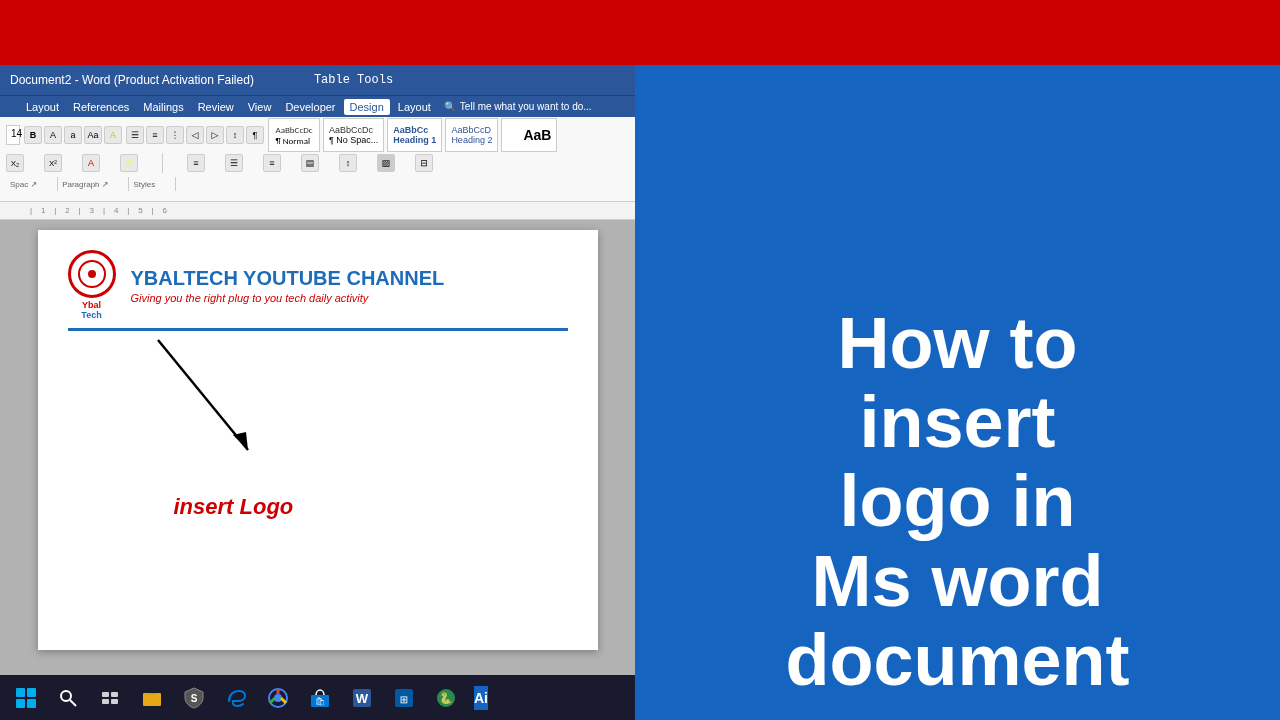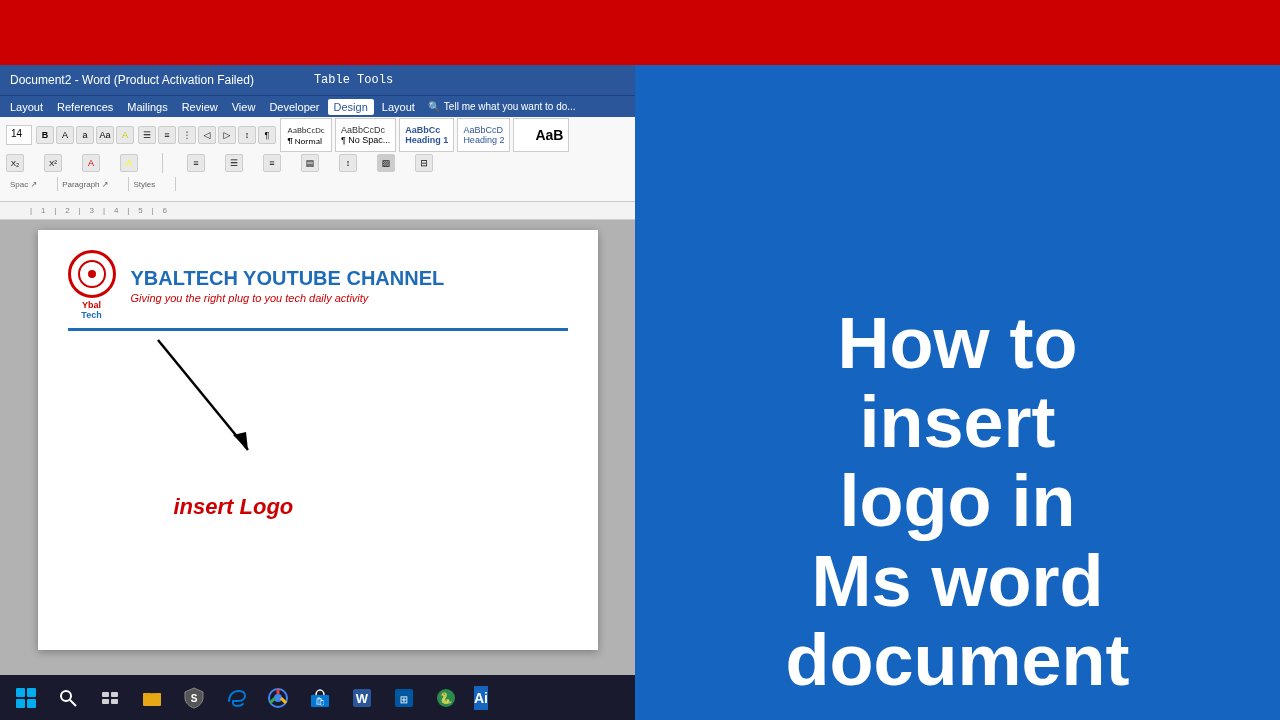--- a/index.html
+++ b/index.html
@@ -49,21 +49,21 @@
       margin-left: 40px;
       font-family: Liberation Mono, monospace;
     }
 
     
     .word-menu-bar {
       background: #2b579a;
       height: 22px;
       display: flex;
       align-items: center;
-      padding: 0 4px;
+      padding: 0 20px;
       gap: 2px;
       border-top: 1px solid #1e4080;
     }
     .menu-item {
       color: white;
       font-size: 11px;
       padding: 2px 6px;
       cursor: pointer;
       border-radius: 2px;
     }
@@ -86,21 +86,21 @@
       display: flex;
       align-items: center;
       gap: 4px;
       height: 28px;
     }
     .ribbon-font-box {
       border: 1px solid #ccc;
       background: white;
       padding: 2px 4px;
       font-size: 10px;
-      width: 26px;
+      width: 14px;
       height: 20px;
     }
     .ribbon-icon-group {
       display: flex;
       gap: 2px;
       align-items: center;
     }
     .ribbon-icon {
       width: 18px;
       height: 18px;

